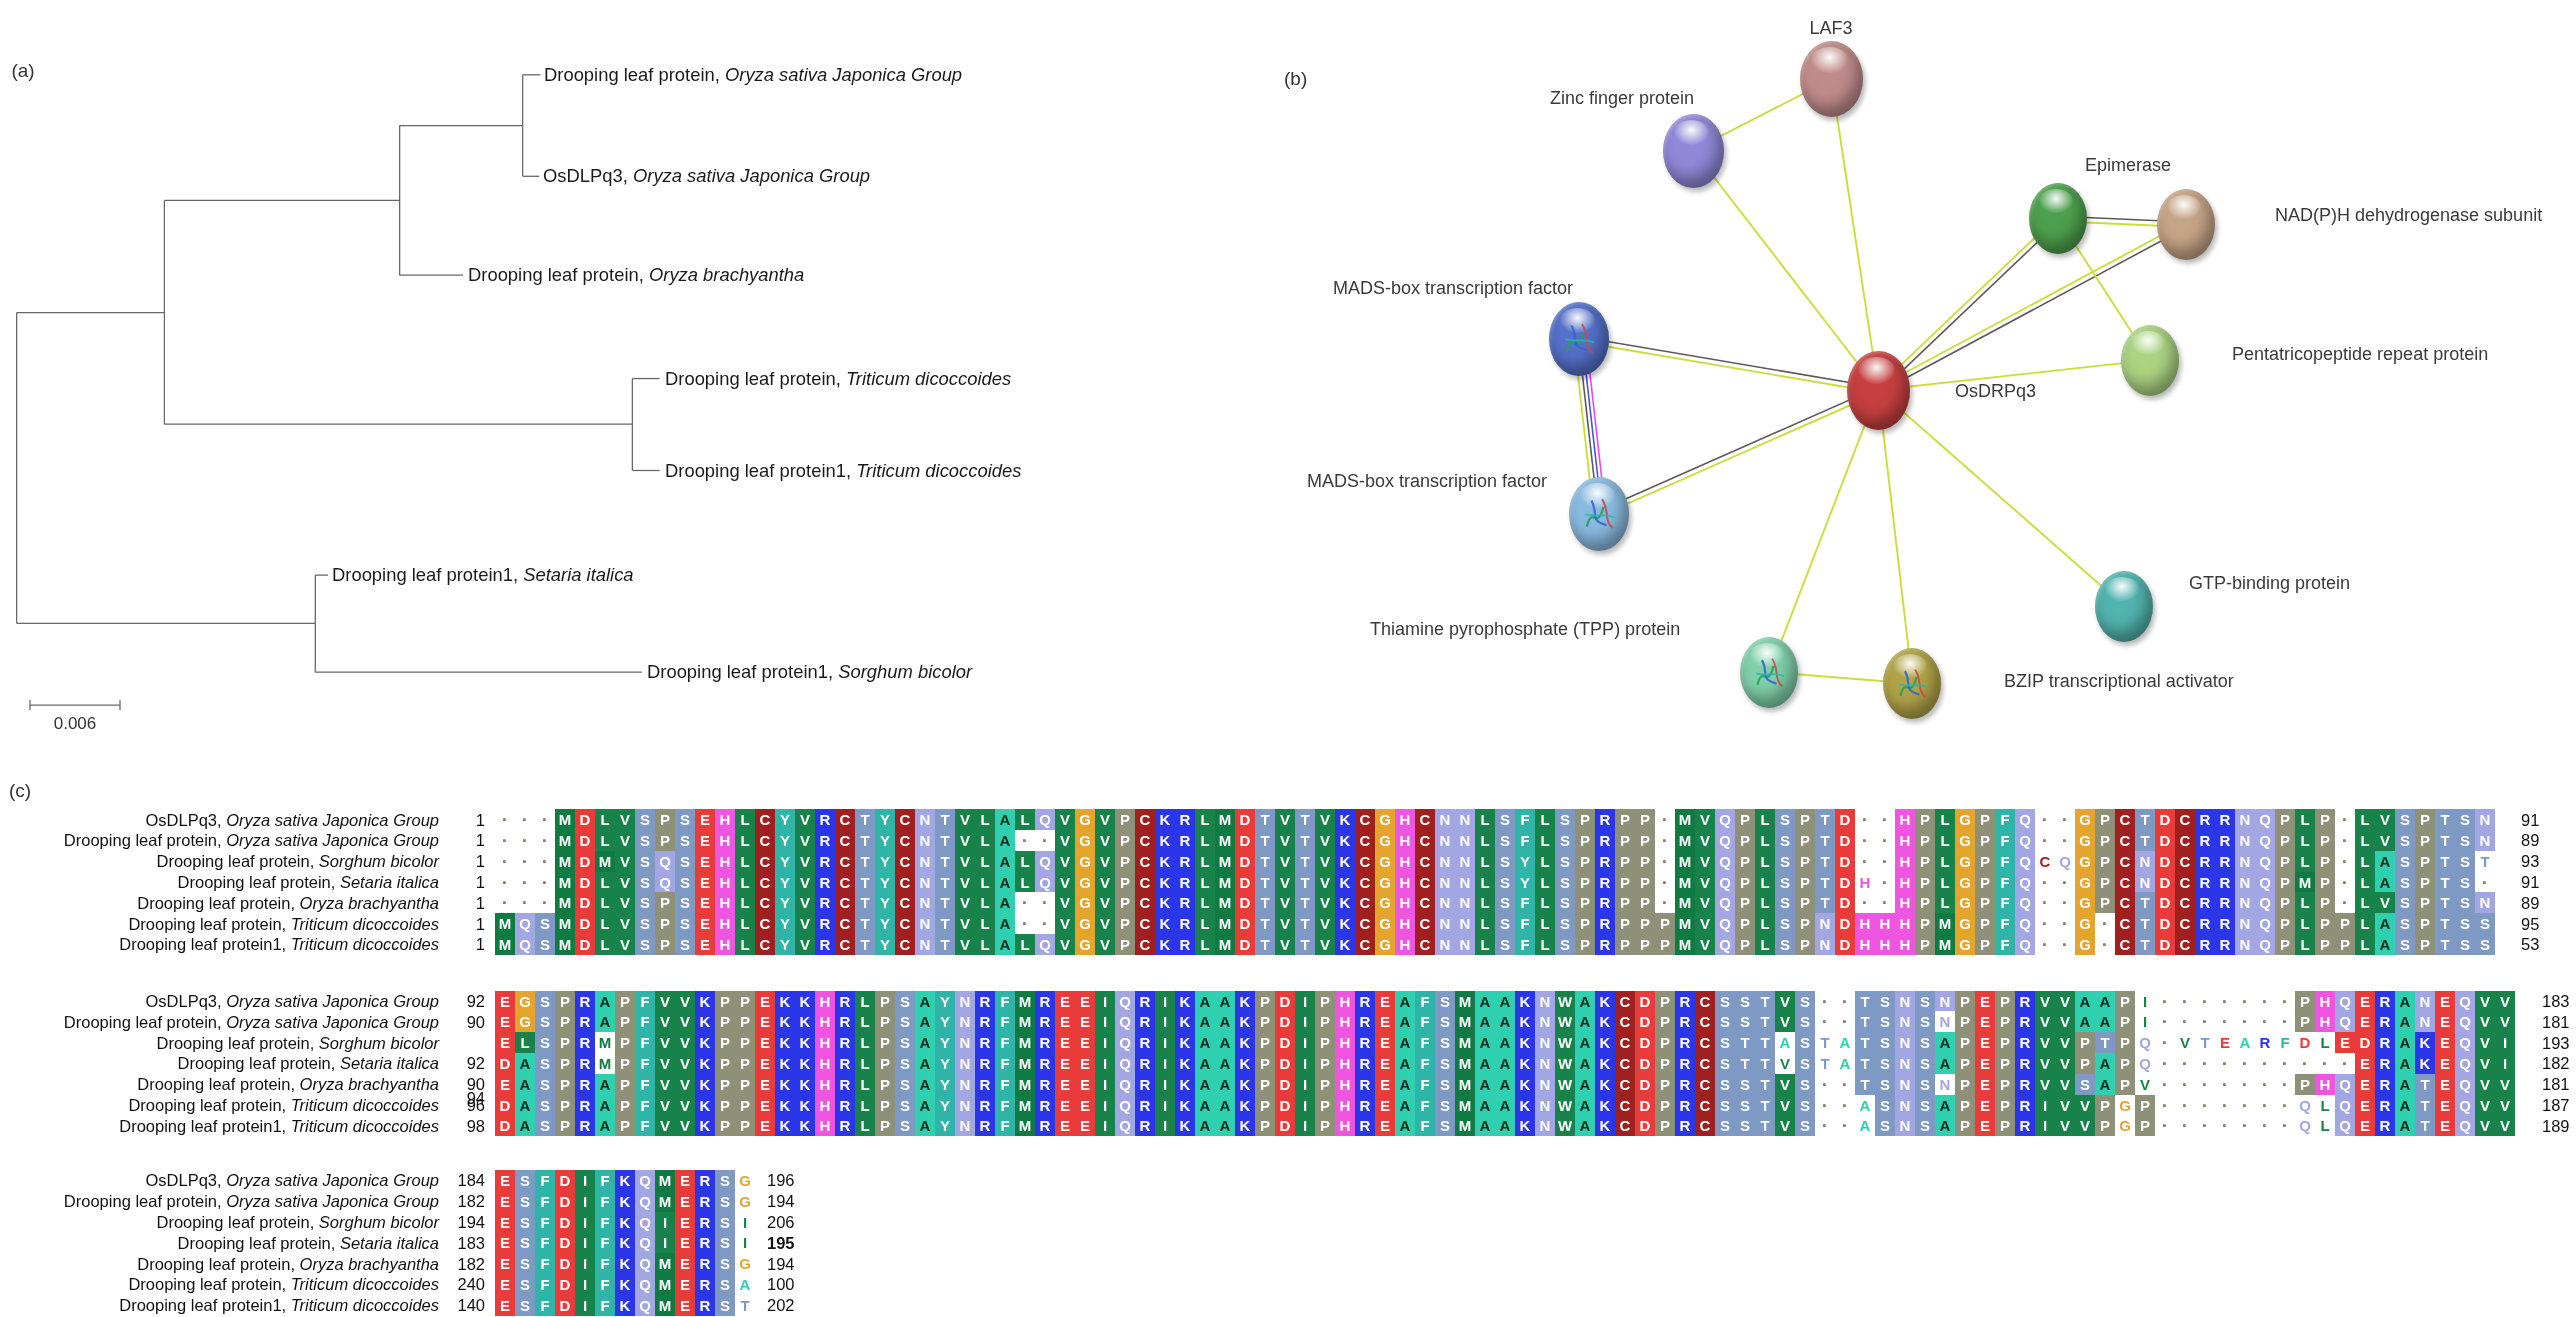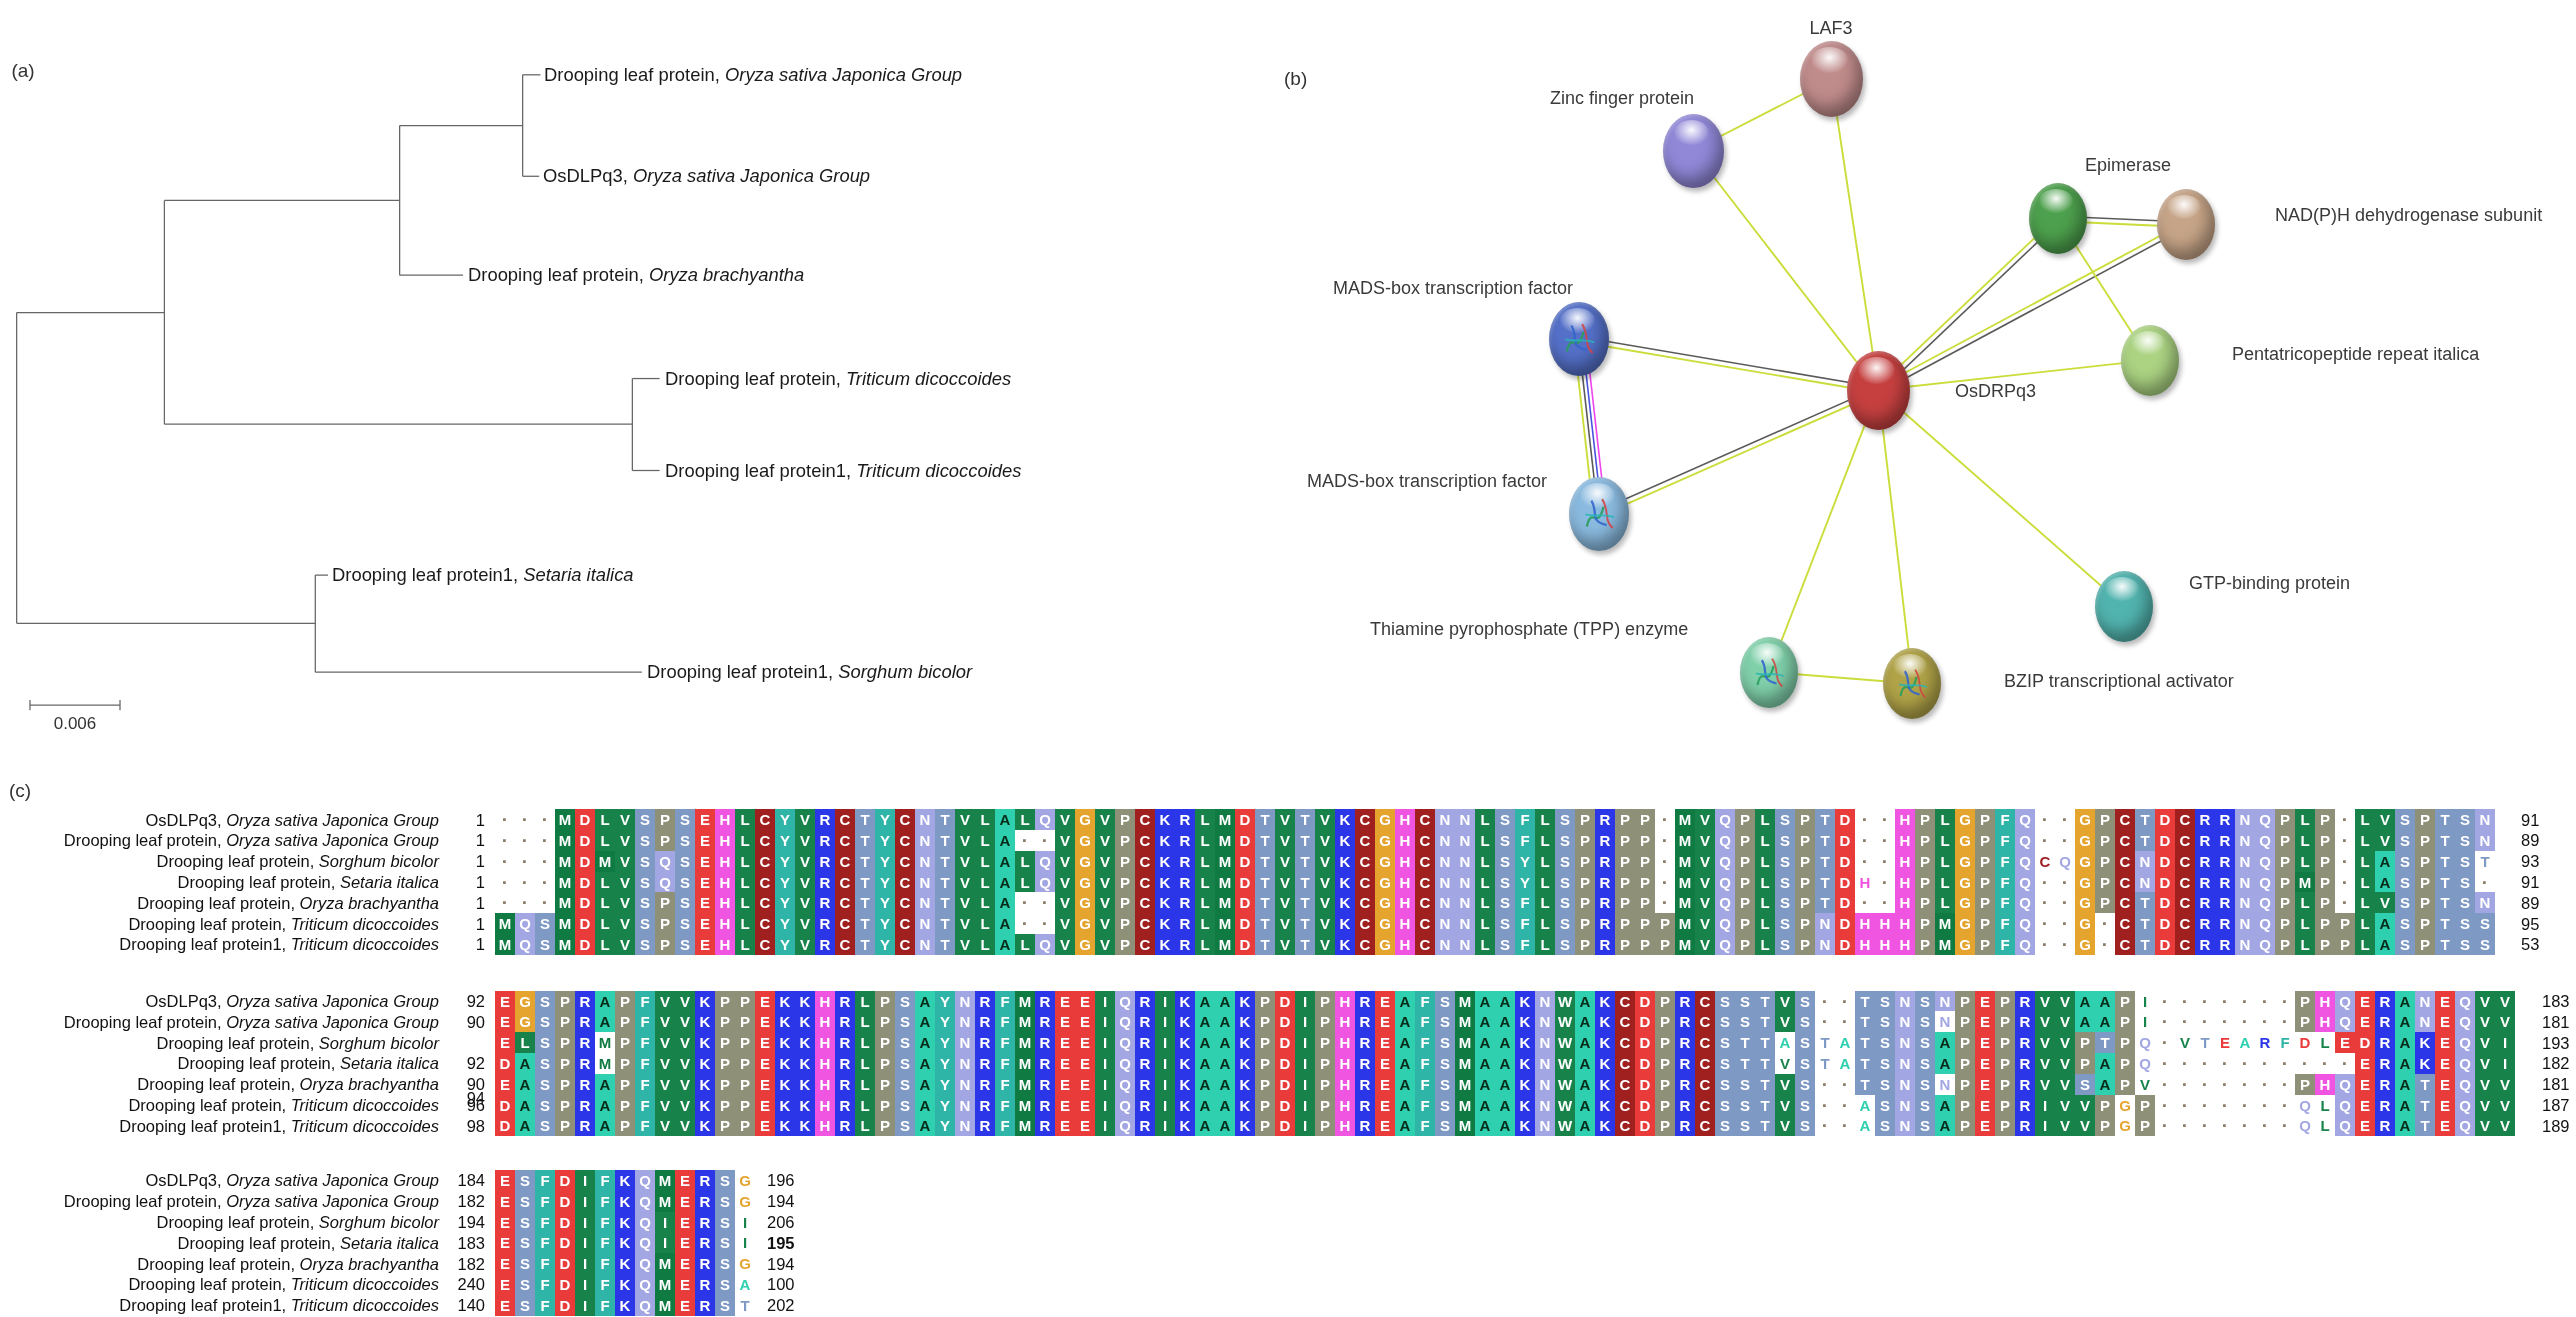--- a/index.html
+++ b/index.html
@@ -113,21 +113,21 @@
 <div id="panel-b">
     <div class="net-node" style="left: 1800px; top: 41px; width: 63px; height: 76px; background: rgb(192, 139, 139);"></div>
     <div class="net-label center" style="left: 1831px; top: 18px;">LAF3</div>
     <div class="net-node" style="left: 1663px; top: 114px; width: 61px; height: 74px; background: rgb(145, 136, 216);"></div>
     <div class="net-label center" style="left: 1622px; top: 88px;">Zinc finger protein</div>
     <div class="net-node" style="left: 2029px; top: 183px; width: 58px; height: 71px; background: rgb(77, 160, 77);"></div>
     <div class="net-label center" style="left: 2128px; top: 155px;">Epimerase</div>
     <div class="net-node" style="left: 2157px; top: 189px; width: 58px; height: 71px; background: rgb(198, 164, 135);"></div>
     <div class="net-label left" style="left: 2275px; top: 205px;">NAD(P)H dehydrogenase subunit</div>
     <div class="net-node" style="left: 2121px; top: 325px; width: 58px; height: 71px; background: rgb(171, 211, 130);"></div>
-    <div class="net-label left" style="left: 2232px; top: 344px;">Pentatricopeptide repeat italica</div>
+    <div class="net-label left" style="left: 2232px; top: 344px;">Pentatricopeptide repeat protein</div>
     <div class="net-node" style="left: 1549px; top: 302px; width: 60px; height: 74px; background: rgb(84, 112, 200);">
       <svg viewBox="0 0 60 70">
         <path d="M14 52 C 20 24, 28 58, 36 26" stroke="#2a9d5c" stroke-width="3" fill="none" opacity="0.9"></path>
         <path d="M20 18 C 30 34, 16 44, 40 50" stroke="#3366cc" stroke-width="3" fill="none" opacity="0.9"></path>
         <path d="M34 16 C 44 30, 36 44, 48 54" stroke="#d04545" stroke-width="2.5" fill="none" opacity="0.9"></path>
         <path d="M12 36 C 24 40, 38 34, 50 40" stroke="#28b5b5" stroke-width="2.5" fill="none" opacity="0.85"></path>
       </svg>
     </div>
     <div class="net-label right" style="left: 1573px; top: 278px;">MADS-box transcription factor</div>
     <div class="net-node" style="left: 1569px; top: 477px; width: 60px; height: 74px; background: rgb(138, 186, 223);">
@@ -144,21 +144,21 @@
     <div class="net-node" style="left: 2095px; top: 571px; width: 58px; height: 71px; background: rgb(82, 180, 175);"></div>
     <div class="net-label left" style="left: 2189px; top: 573px;">GTP-binding protein</div>
     <div class="net-node" style="left: 1740px; top: 637px; width: 58px; height: 71px; background: rgb(128, 208, 170);">
       <svg viewBox="0 0 60 70">
         <path d="M14 52 C 20 24, 28 58, 36 26" stroke="#2a9d5c" stroke-width="3" fill="none" opacity="0.9"></path>
         <path d="M20 18 C 30 34, 16 44, 40 50" stroke="#3366cc" stroke-width="3" fill="none" opacity="0.9"></path>
         <path d="M34 16 C 44 30, 36 44, 48 54" stroke="#d04545" stroke-width="2.5" fill="none" opacity="0.9"></path>
         <path d="M12 36 C 24 40, 38 34, 50 40" stroke="#28b5b5" stroke-width="2.5" fill="none" opacity="0.85"></path>
       </svg>
     </div>
-    <div class="net-label left" style="left: 1370px; top: 619px;">Thiamine pyrophosphate (TPP) enzyme</div>
+    <div class="net-label left" style="left: 1370px; top: 619px;">Thiamine pyrophosphate (TPP) protein</div>
     <div class="net-node" style="left: 1883px; top: 648px; width: 58px; height: 71px; background: rgb(176, 163, 72);">
       <svg viewBox="0 0 60 70">
         <path d="M14 52 C 20 24, 28 58, 36 26" stroke="#2a9d5c" stroke-width="3" fill="none" opacity="0.9"></path>
         <path d="M20 18 C 30 34, 16 44, 40 50" stroke="#3366cc" stroke-width="3" fill="none" opacity="0.9"></path>
         <path d="M34 16 C 44 30, 36 44, 48 54" stroke="#d04545" stroke-width="2.5" fill="none" opacity="0.9"></path>
         <path d="M12 36 C 24 40, 38 34, 50 40" stroke="#28b5b5" stroke-width="2.5" fill="none" opacity="0.85"></path>
       </svg>
     </div>
     <div class="net-label left" style="left: 2004px; top: 671px;">BZIP transcriptional activator</div>
   </div>

